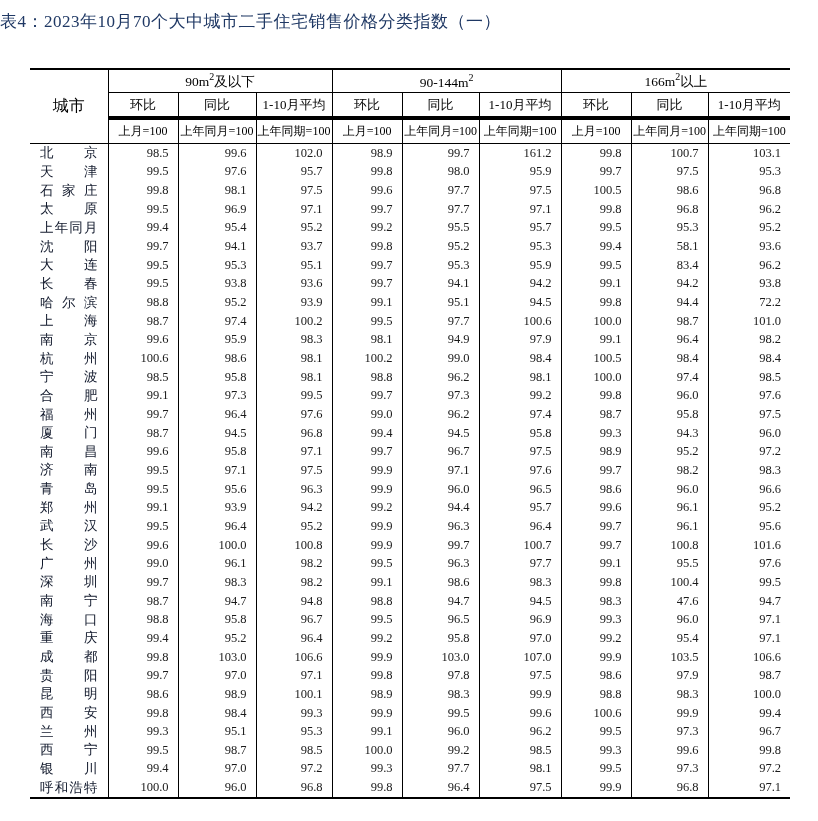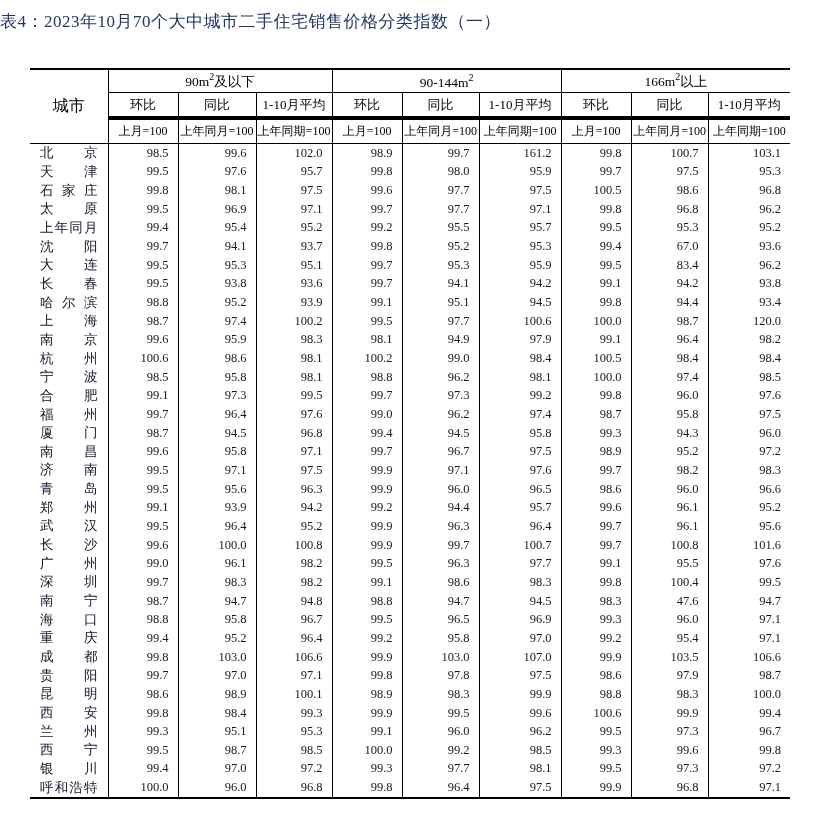--- a/index.html
+++ b/index.html
@@ -207,21 +207,21 @@
           <td class="city-cell">
             <div class="city">沈阳</div>
           </td>
           <td class="num">99.7</td>
           <td class="num">94.1</td>
           <td class="num">93.7</td>
           <td class="num">99.8</td>
           <td class="num">95.2</td>
           <td class="num">95.3</td>
           <td class="num">99.4</td>
-          <td class="num">67.0</td>
+          <td class="num">58.1</td>
           <td class="num">93.6</td>
         </tr>
         <tr>
           <td class="city-cell">
             <div class="city">大连</div>
           </td>
           <td class="num">99.5</td>
           <td class="num">95.3</td>
           <td class="num">95.1</td>
           <td class="num">99.7</td>
@@ -250,35 +250,35 @@
             <div class="city">哈尔滨</div>
           </td>
           <td class="num">98.8</td>
           <td class="num">95.2</td>
           <td class="num">93.9</td>
           <td class="num">99.1</td>
           <td class="num">95.1</td>
           <td class="num">94.5</td>
           <td class="num">99.8</td>
           <td class="num">94.4</td>
-          <td class="num">93.4</td>
+          <td class="num">72.2</td>
         </tr>
         <tr>
           <td class="city-cell">
             <div class="city">上海</div>
           </td>
           <td class="num">98.7</td>
           <td class="num">97.4</td>
           <td class="num">100.2</td>
           <td class="num">99.5</td>
           <td class="num">97.7</td>
           <td class="num">100.6</td>
           <td class="num">100.0</td>
           <td class="num">98.7</td>
-          <td class="num">120.0</td>
+          <td class="num">101.0</td>
         </tr>
         <tr>
           <td class="city-cell">
             <div class="city">南京</div>
           </td>
           <td class="num">99.6</td>
           <td class="num">95.9</td>
           <td class="num">98.3</td>
           <td class="num">98.1</td>
           <td class="num">94.9</td>

